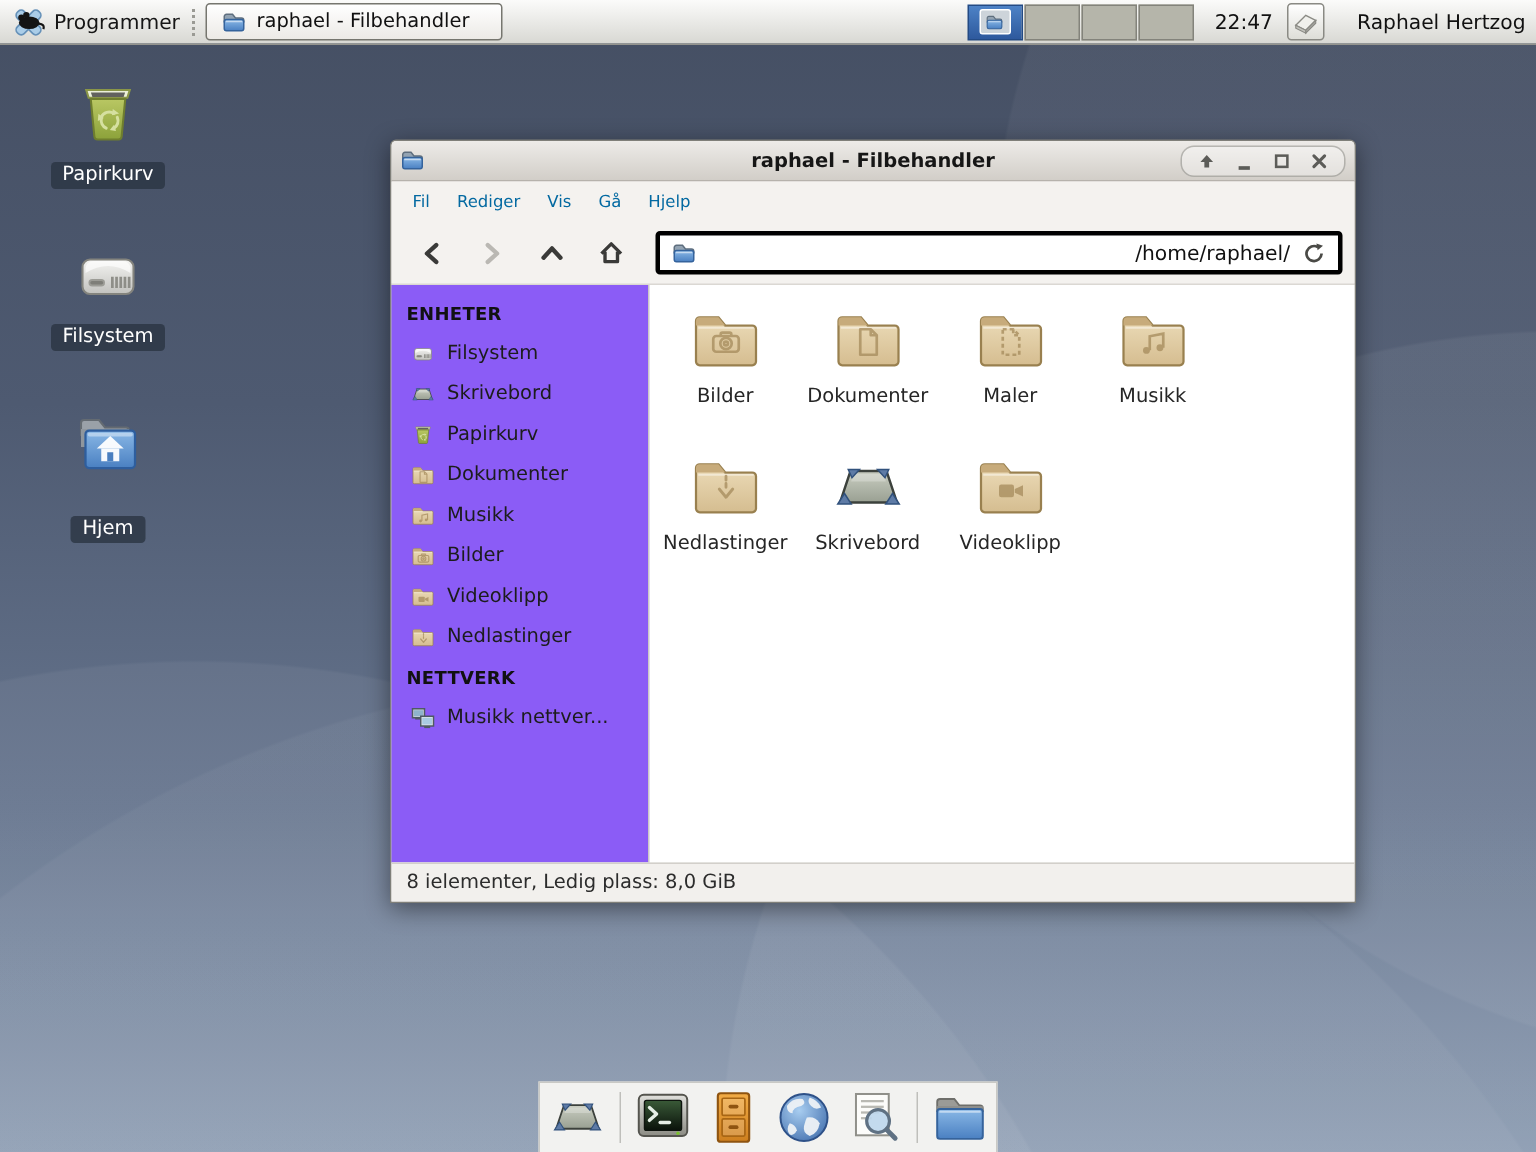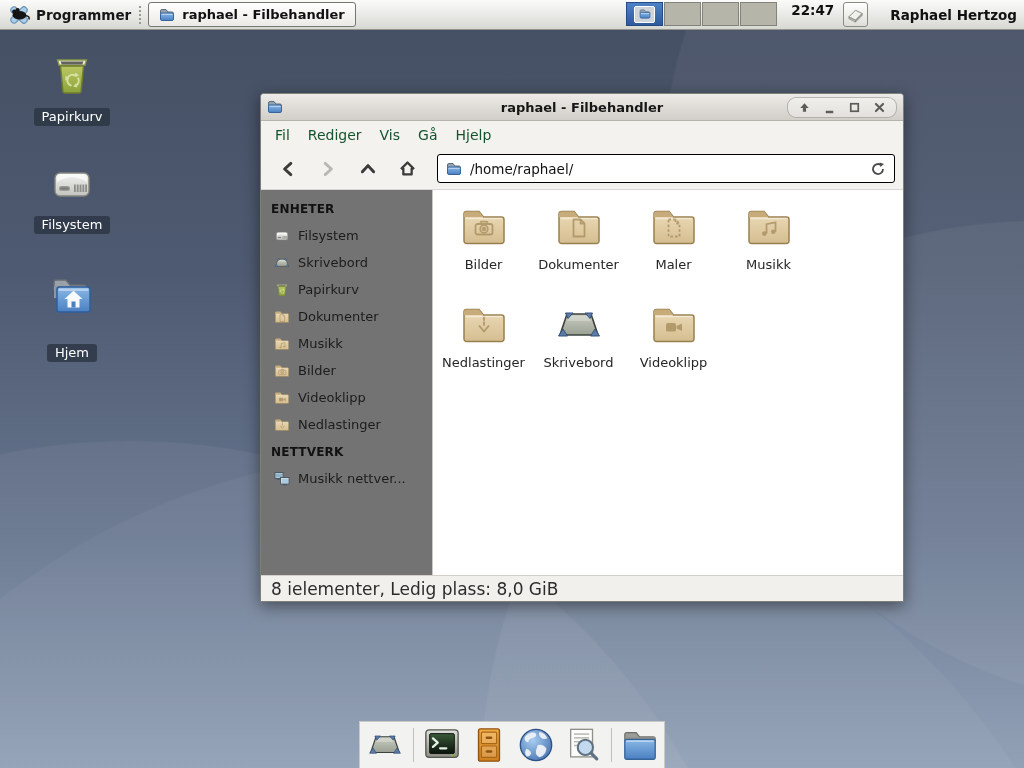--- a/index.html
+++ b/index.html
@@ -12,28 +12,28 @@
       radial-gradient(circle 640px at 130px 1080px, rgba(255,255,255,0.05) 0 638px, transparent 640px),
       radial-gradient(circle 520px at 1180px 190px, rgba(255,255,255,0.045) 0 518px, transparent 520px),
       radial-gradient(circle 700px at 430px 1150px, rgba(255,255,255,0.04) 0 698px, transparent 700px),
       linear-gradient(180deg,#454f63 0%,#4e5a71 35%,#66758e 70%,#8c9cb2 100%);
   }
   svg { display:block; }
 
   
   .panel { position:absolute; top:0; left:0; right:0; height:30px; z-index:60;
     display:flex; align-items:center;
-    background:linear-gradient(#fbfbfa,#d8d8d3); border-bottom:1px solid #94948e;font-weight:bold; }
+    background:linear-gradient(#fbfbfa,#d8d8d3); border-bottom:1px solid #94948e; }
   .launcher { display:flex; align-items:center; gap:6px; height:100%; padding:0 6px 0 8px; }
   .launcher-label { font-size:13.5px; color:#161616; }
   .grip { width:4px; height:18px; border-left:2px dotted #9a9a94; margin:0 5px 0 2px; }
   .task-btn { display:flex; align-items:center; gap:7px; height:25px; padding:0 10px; min-width:198px;
     background:linear-gradient(#ffffff,#eceae6); border:1px solid #76766f; border-radius:3px;
     font-size:13px; color:#111; }
-  .panel-right { margin-left:auto; display:flex; gap:9px; padding-right:7px; }
+  .panel-right { margin-left:auto; display:flex; align-items:center; gap:9px; padding-right:7px; }
   .pager { display:flex; gap:1px; }
   .ws { width:37px; height:24px; background:#b5b5aa; border:1px solid #83837b; }
   .ws.active { background:linear-gradient(#4d82c6,#2e599d); border-color:#234a84;
     display:flex; align-items:center; justify-content:center; }
   .mini-win { width:21px; height:17px; background:#cdd4da; border:1px solid #ffffff; border-radius:2px;
     display:flex; align-items:center; justify-content:center; }
   .clock { font-size:13.5px; color:#111; margin-left:5px; }
   .user { display:flex; align-items:center; gap:22px; font-size:13.5px; color:#111; }
   .user-btn { width:25px; height:25px; background:linear-gradient(#ffffff,#dedeD8); border:1px solid #8a8a84;
     border-radius:3px; display:flex; align-items:center; justify-content:center; }
@@ -47,38 +47,38 @@
   .window { position:absolute; left:260px; top:93px; width:644px; height:509px;
     background:#f3f1ee; border:1px solid #7f7f79; border-radius:4px 4px 0 0;
     box-shadow:0 4px 16px rgba(0,0,0,0.45); display:flex; flex-direction:column; z-index:30; }
   .titlebar { flex:0 0 27px; background:linear-gradient(#edebe8,#d2cec8); border-bottom:1px solid #b6b2ac;
     border-radius:3px 3px 0 0; display:flex; align-items:center; padding:0 6px; position:relative; }
   .title { position:absolute; left:0; right:0; text-align:center; font-weight:bold; font-size:13px; color:#161616; }
   .tb-group { margin-left:auto; display:flex; align-items:center; gap:10px; position:relative; z-index:2;
     background:rgba(255,255,255,0.35); border:1px solid rgba(110,110,104,0.45); border-radius:9px; padding:2px 9px; }
   .tb-btn { width:15px; height:15px; display:flex; align-items:center; justify-content:center; }
   .menubar { flex:0 0 27px; display:flex; align-items:center; background:#f4f2ef; padding:0 5px; }
-  .menu-item { font-size:14px; color:#14532d; padding:4px 9px; }
+  .menu-item { font-size:11px; color:#0369a1; padding:4px 9px; }
   .toolbar { flex:0 0 41px; display:flex; align-items:center; background:#f4f2ef; padding:0 8px; gap:3px; }
   .tool-btn { width:37px; height:32px; display:flex; align-items:center; justify-content:center; border-radius:3px; }
-  .pathbar { flex:1; height:29px; margin-left:8px; background:#fff; border:1px solid #000000; border-radius:3px;
-    display:flex; align-items:center; padding:0 8px; gap:8px; }
+  .pathbar { flex:1; height:29px; margin-left:8px; background:#fff; border:3px solid #000000; border-radius:3px;
+    display:flex; align-items:center; padding:0 8px; gap:8px;text-align:right; }
   .path-text { font-size:13.5px; color:#111; flex:1; }
   .window-body { flex:1; display:flex; min-height:0; border-top:1px solid #dbd8d3; }
-  .sidebar { width:172px; background:#737373; border-right:1px solid #cbc8c3; padding-top:5px; overflow:hidden; }
+  .sidebar { width:172px; background:#8b5cf6; border-right:1px solid #cbc8c3; padding-top:5px; overflow:hidden; }
   .sb-header { font-size:12px; font-weight:bold; color:#111; padding:7px 10px 6px; letter-spacing:0.2px; }
   .sb-item { height:27px; display:flex; align-items:center; gap:8px; padding-left:13px; font-size:13px; color:#1c1c1c; }
   .sb-item .i16 { width:16px; height:16px; flex:0 0 16px; }
   .sb-item.sel { background:#3e82d2; color:#fff; }
   .files { flex:1; background:#fff; padding:13px 0 0 3px; display:flex; flex-wrap:wrap; align-content:flex-start; }
   .file-item { width:95px; display:flex; flex-direction:column; align-items:center; margin-bottom:29px; }
   .ficon { width:48px; height:48px; }
   .flabel { margin-top:6px; font-size:13px; color:#262626; white-space:nowrap; }
   .statusbar { flex:0 0 26px; border-top:1px solid #d2cfca; background:#f2f0ed; display:flex; align-items:center;
-    padding-left:10px; font-size:17px; color:#2c2c2c; }
+    padding-left:10px; font-size:13px; color:#2c2c2c; }
 
   
   .dock { position:absolute; left:359px; bottom:0; width:306px; height:47px; z-index:40;
     background:#f2f2f0; border:1px solid #c9c9c5; border-bottom:none;
     display:flex; align-items:center; justify-content:center; gap:9px; }
   .dock-sep { width:1px; height:34px; background:#bfbfbb; }
   .dock-icon { width:38px; height:38px; display:flex; align-items:center; justify-content:center; }
 </style>
 </head>
 <body>

